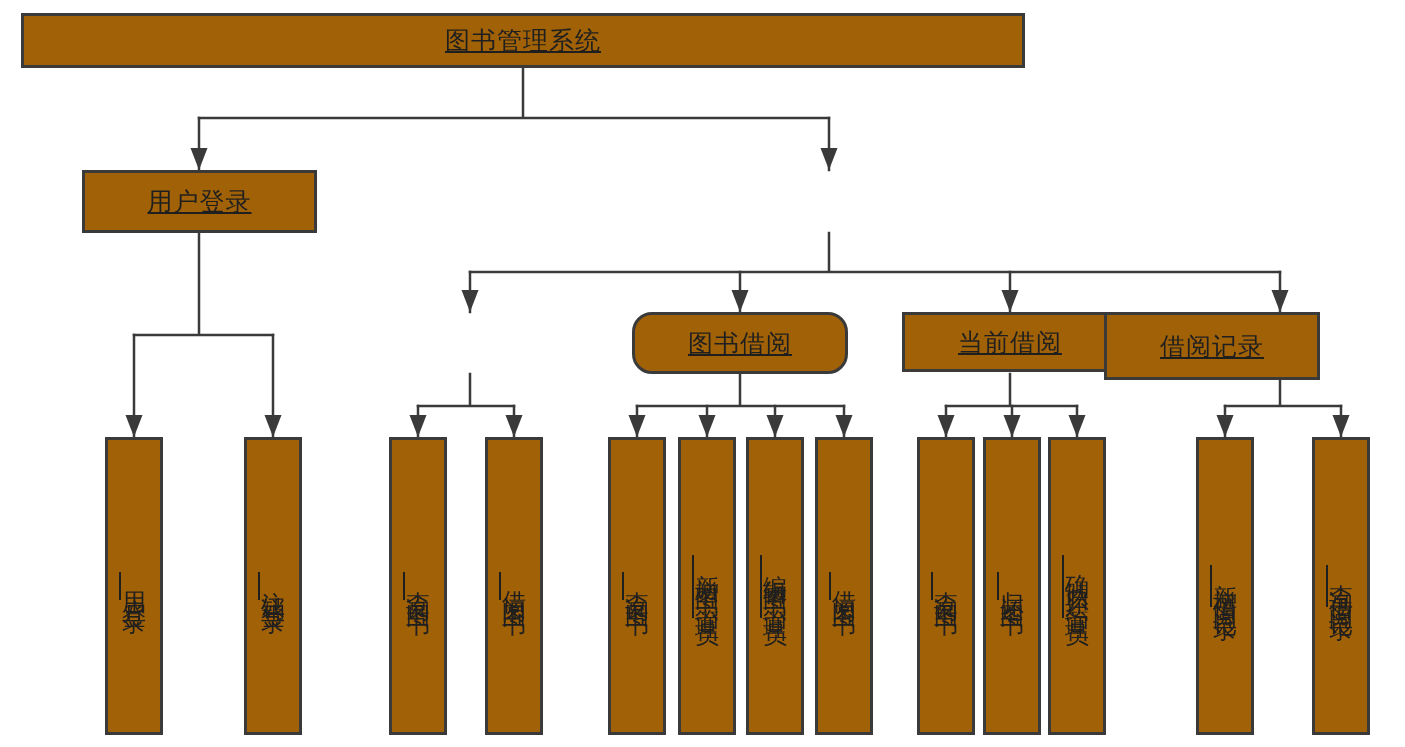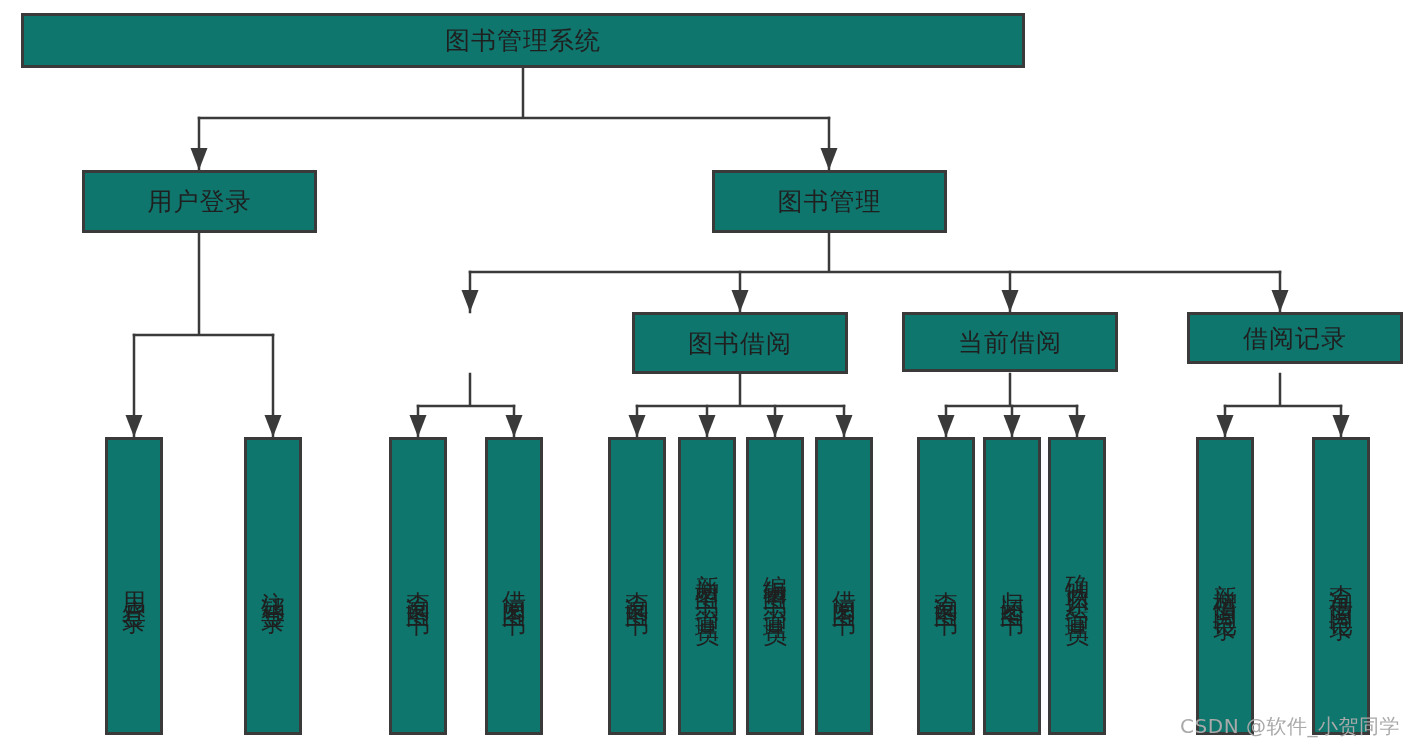--- a/index.html
+++ b/index.html
@@ -10,40 +10,40 @@
   html,body{margin:0;padding:0;background:#ffffff;}
   body{
     width:1405px;height:747px;position:relative;overflow:hidden;
     font-family:"DejaVu Sans","Liberation Sans",sans-serif;
     color:var(--text);
   }
   .stage{position:absolute;inset:0;}
   svg.connectors{position:absolute;left:0;top:0;width:1405px;height:747px;}
   .box{
     position:absolute;box-sizing:border-box;
-    border:3px solid var(--line);background:#0f766e;
-    display:flex;align-items:center;justify-content:center;
+    border:3px solid var(--line);background:#a16207;
+    display:flex;align-items:center;justify-content:center;text-decoration:underline;
   }
   .box.h{font-size:25px;letter-spacing:1px;white-space:nowrap;}
   .box.v{font-size:24px;}
   .box.v .vtext{
     writing-mode:vertical-rl;
     text-orientation:mixed;
     letter-spacing:7px;
     line-height:1;
     white-space:nowrap;
   }
   
   .n-root {left:21px;  top:13px;  width:1004px;height:55px;}
   .n-login{left:82px;  top:170px; width:235px; height:63px;}
   .n-mgmt {left:712px; top:170px; width:235px; height:63px;}
   .n-l3a  {left:362px; top:312px; width:216px; height:62px;}
-  .n-l3b  {left:632px; top:312px; width:216px; height:62px;}
+  .n-l3b  {left:632px; top:312px; width:216px; height:62px;border-radius:20px;}
   .n-l3c  {left:902px; top:312px; width:216px; height:60px;}
-  .n-l3d  {left:1187px;top:312px; width:216px; height:52px;justify-content:center;}
+  .n-l3d  {left:1104px;top:312px; width:216px; height:68px;justify-content:center;}
   
   .leaf{top:437px;width:58px;height:298px;}
   .lf1 {left:105px;}  .lf2 {left:244px;}
   .lf3 {left:389px;}  .lf4 {left:485px;}
   .lf5 {left:608px;}  .lf6 {left:678px;}
   .lf7 {left:746px;}  .lf8 {left:815px;}
   .lf9 {left:917px;}  .lf10{left:983px;}
   .lf11{left:1048px;}
   .lf12{left:1196px;} .lf13{left:1312px;}
   .watermark{
@@ -95,23 +95,20 @@
     </g>
   </svg>
 
   <div class="box h n-root">
     <span>图书管理系统</span>
   </div>
 
   <div class="box h n-login">
     <span>用户登录</span>
   </div>
-  <div class="box h n-mgmt">
-    <span>图书管理</span>
-  </div>
 
   <div class="box h n-l3b">
     <span>图书借阅</span>
   </div>
   <div class="box h n-l3c">
     <span>当前借阅</span>
   </div>
   <div class="box h n-l3d">
     <span>借阅记录</span>
   </div>
@@ -153,14 +150,13 @@
     <span class="vtext">确认归还（管理员）</span>
   </div>
 
   <div class="box v leaf lf12">
     <span class="vtext">新增借阅记录</span>
   </div>
   <div class="box v leaf lf13">
     <span class="vtext">查询借阅记录</span>
   </div>
 
-  <div class="watermark">CSDN @软件_小贺同学</div>
 </div>
 
 </body></html>

